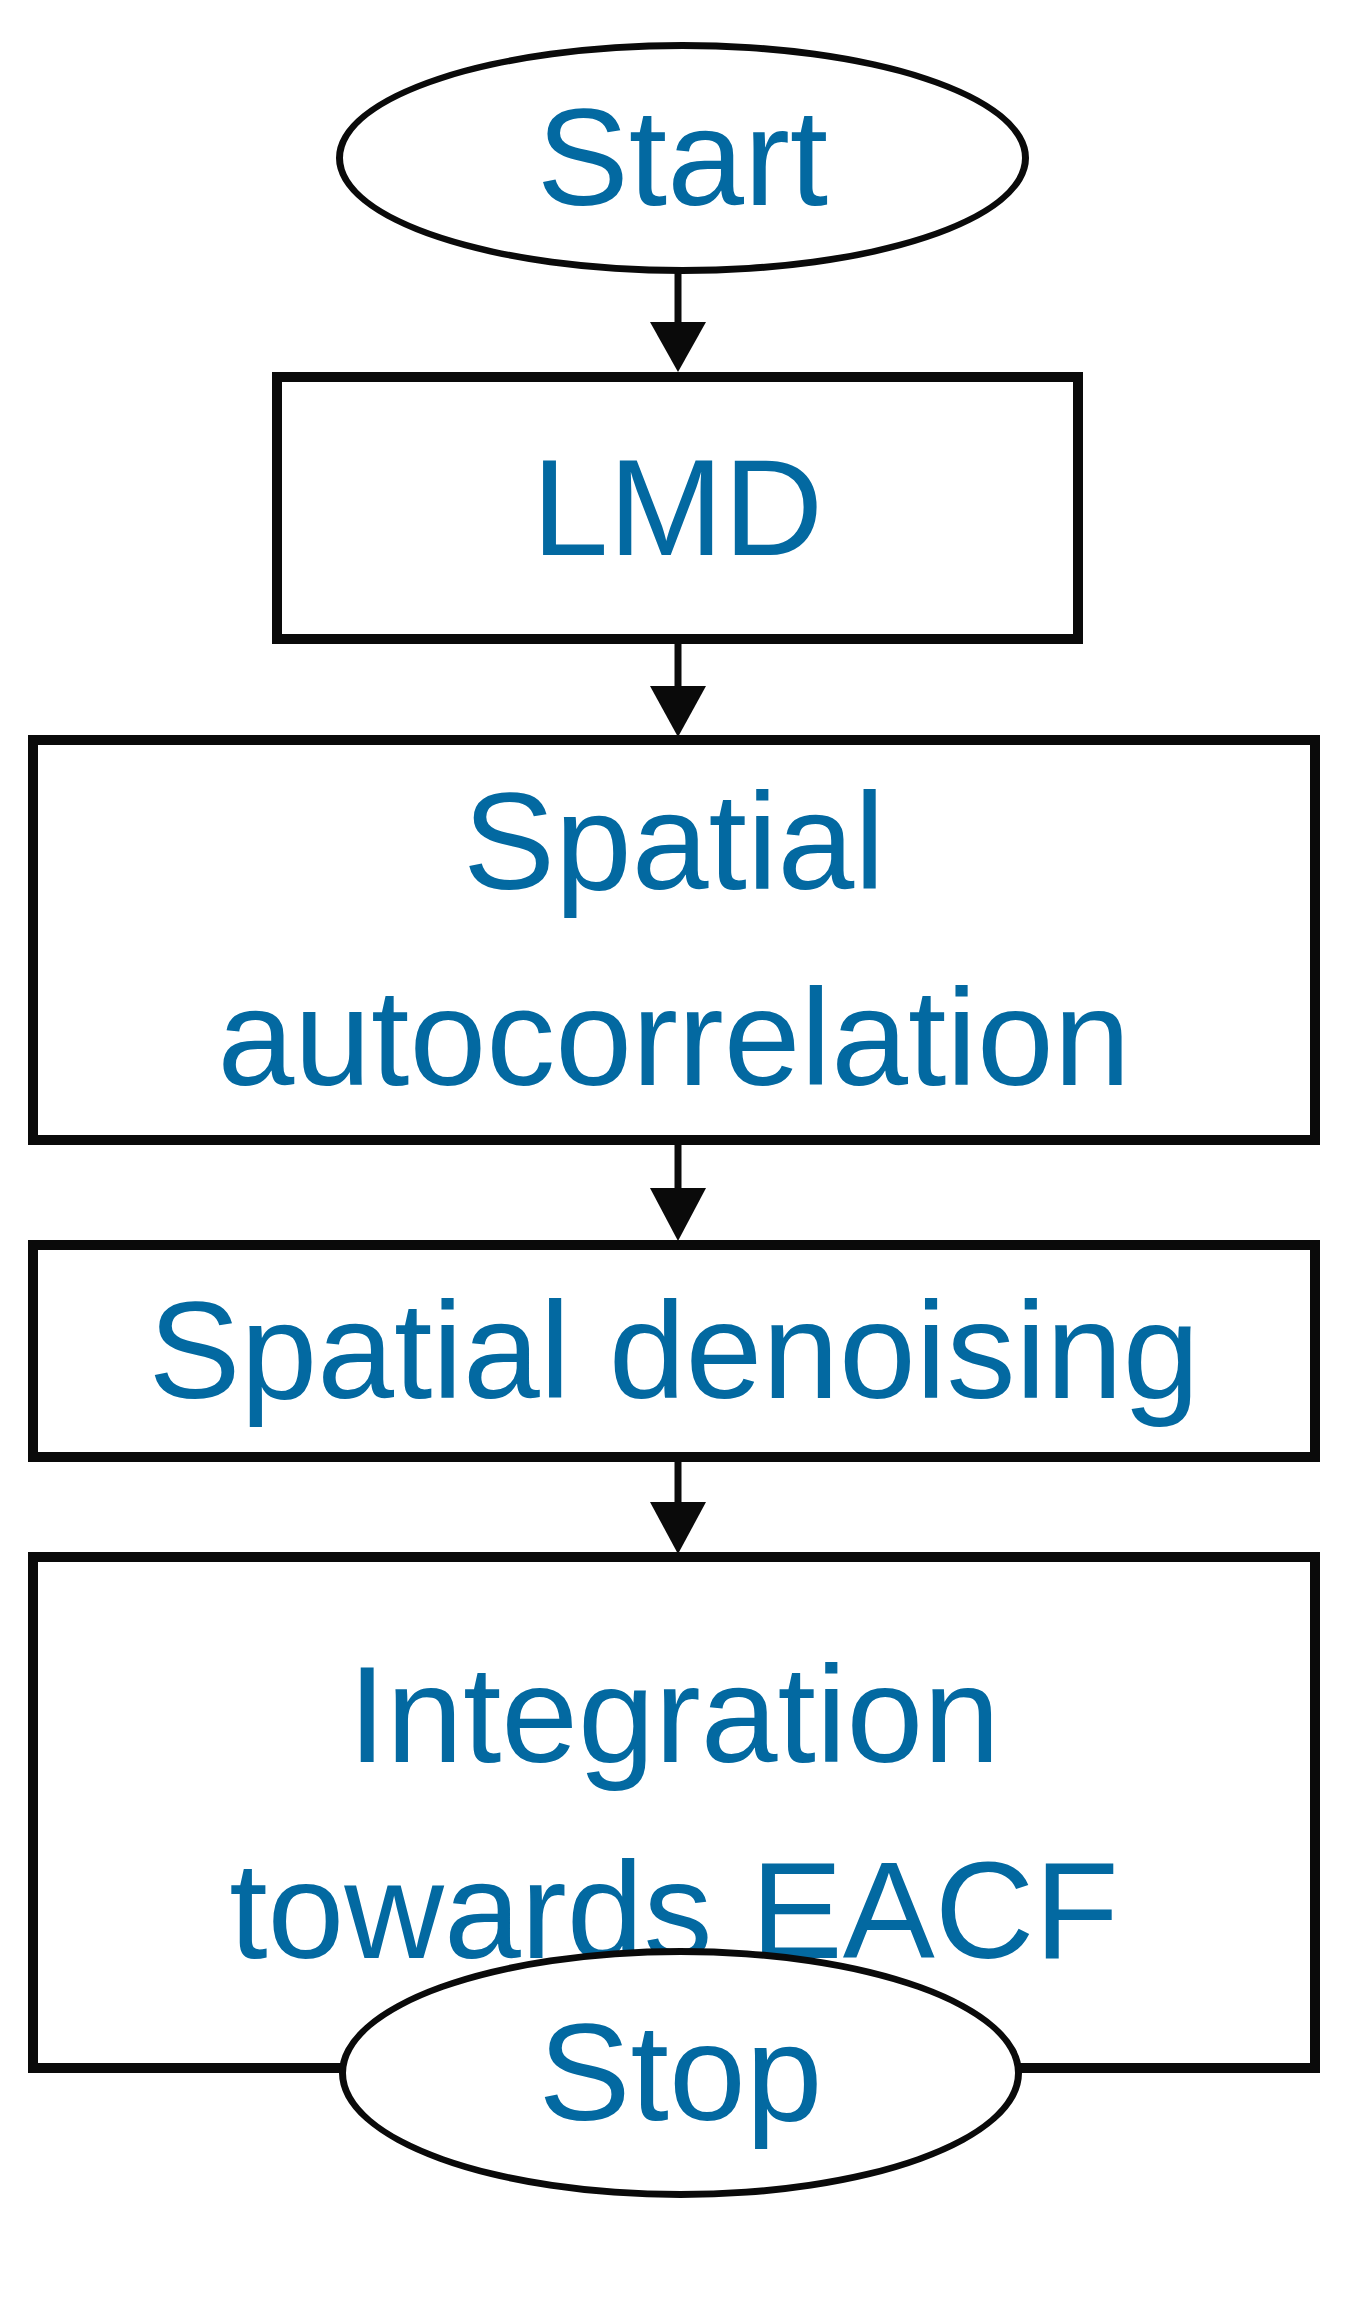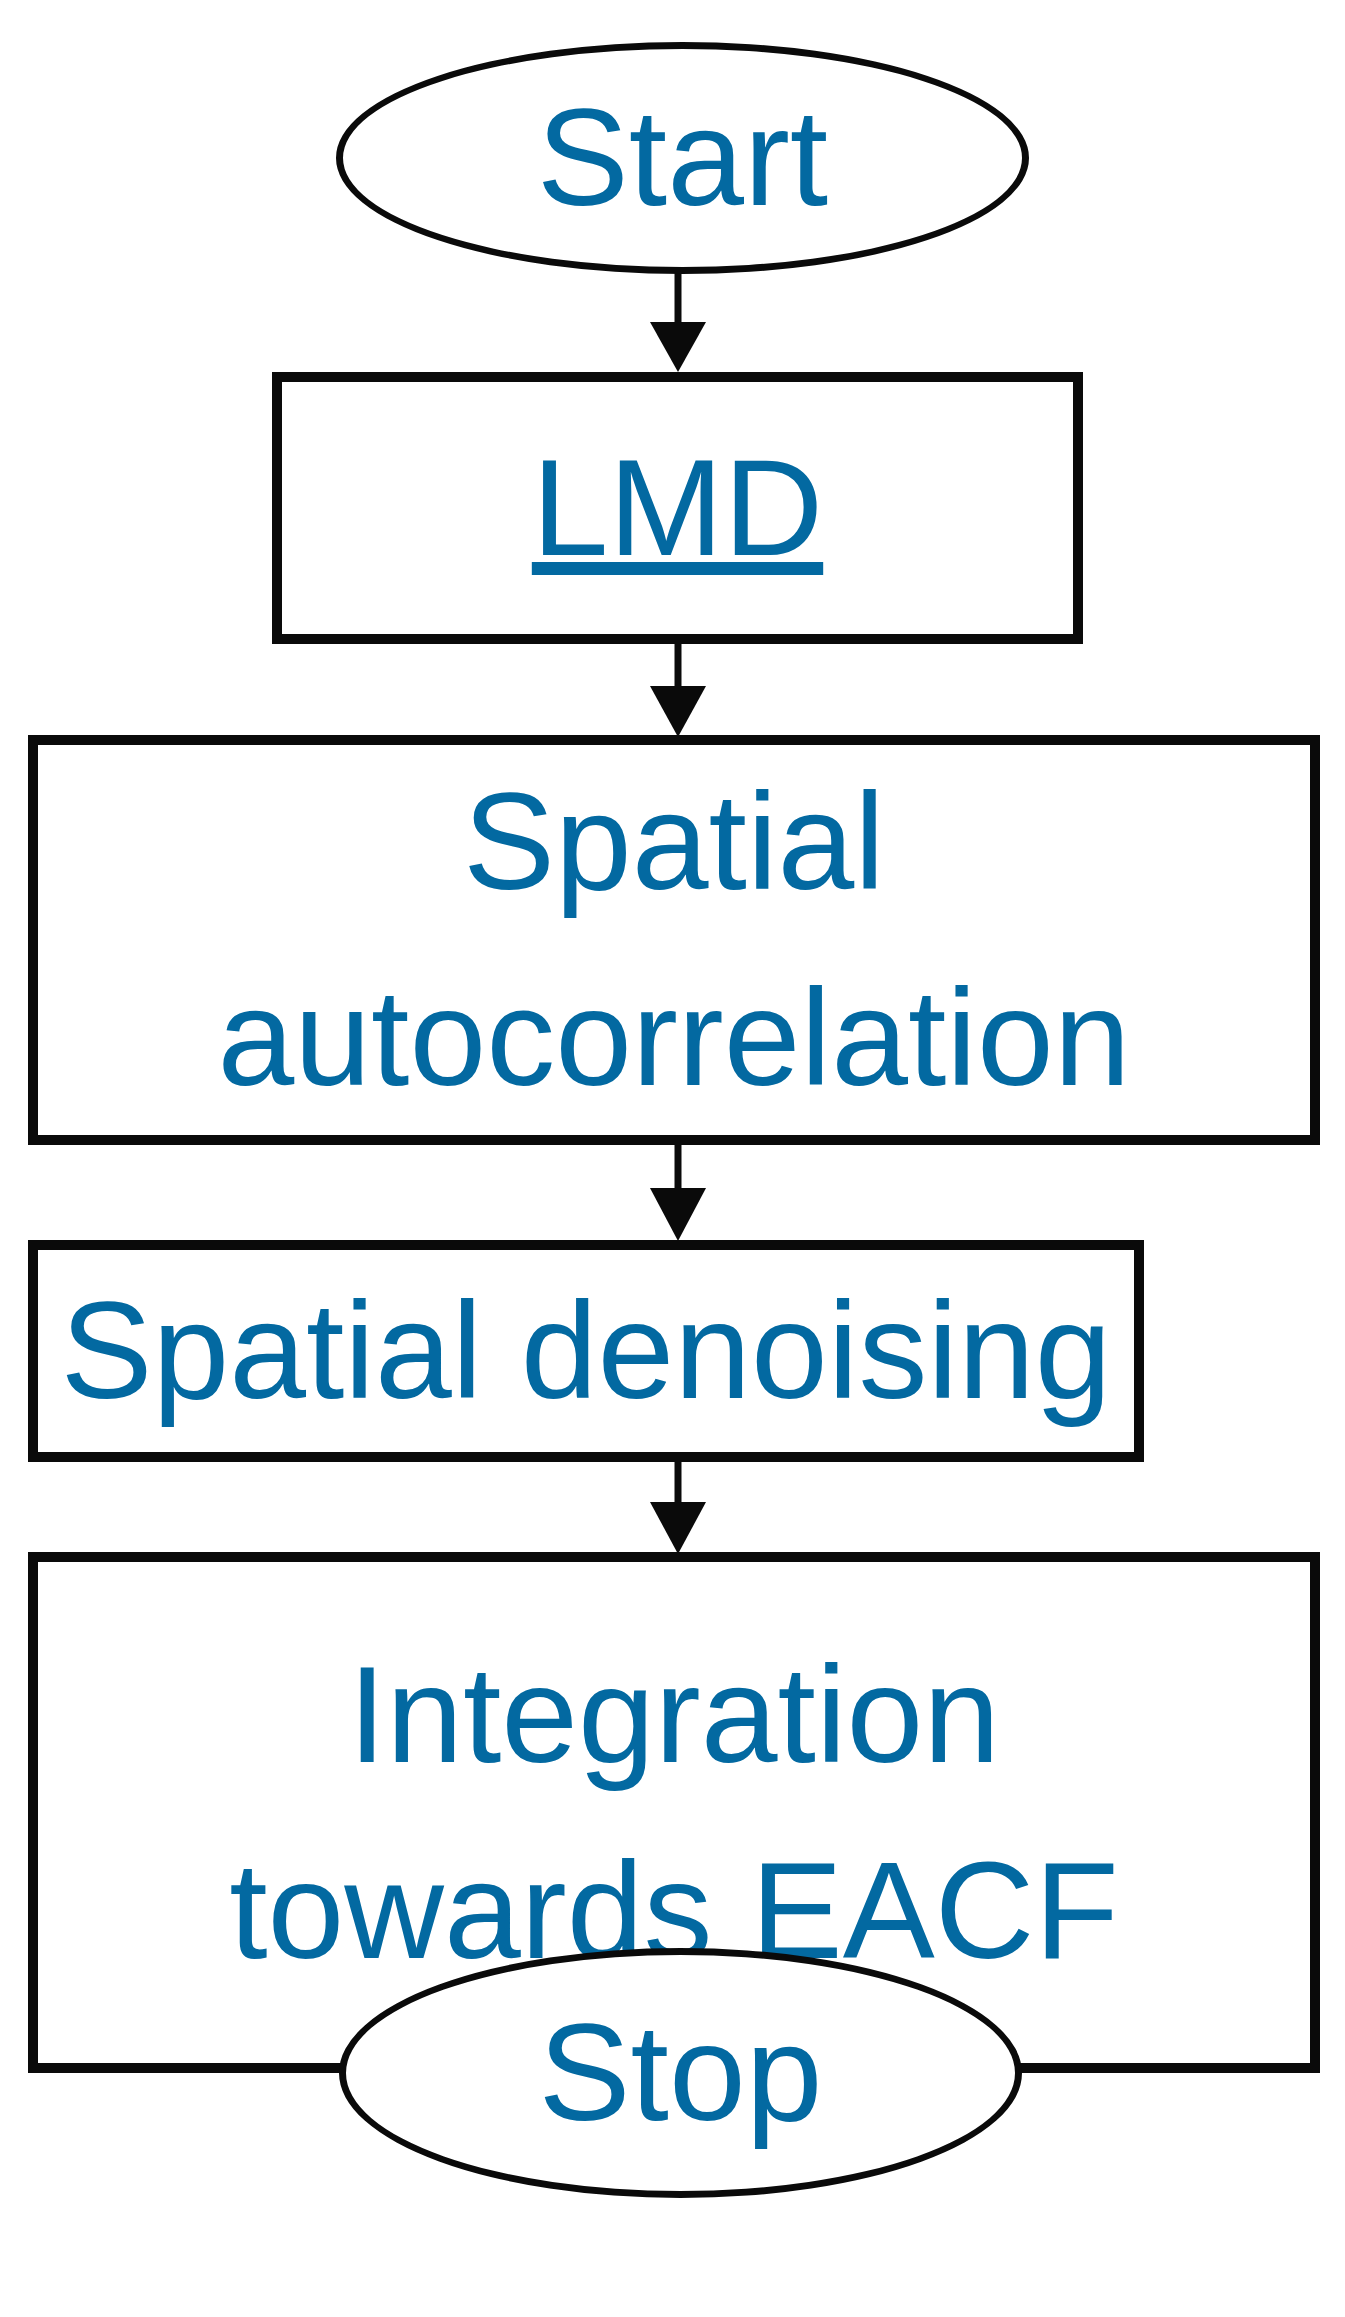--- a/index.html
+++ b/index.html
@@ -46,23 +46,23 @@
     letter-spacing: 0;
   }
   .process {
     border: 10px solid #0a0a0a;
   }
   .terminator {
     border: 7px solid #0a0a0a;
     border-radius: 50%;
   }
   #n-start       { left: 336px; top: 42px;   width: 693px;  height: 232px; }
-  #n-lmd         { left: 272px; top: 372px;  width: 811px;  height: 272px; text-decoration: underline; }
+  #n-lmd         { left: 272px; top: 372px;  width: 811px;  height: 272px; }
   #n-spectral    { left: 28px;  top: 735px;  width: 1292px; height: 410px; }
-  #n-spatial     { left: 28px;  top: 1240px; width: 1116px; height: 222px; }
+  #n-spatial     { left: 28px;  top: 1240px; width: 1292px; height: 222px; }
   #n-integration { left: 28px;  top: 1552px; width: 1292px; height: 521px; }
   #n-stop        { left: 339px; top: 1948px; width: 683px;  height: 250px; }
 </style>
 </head>
 <body>
 
 <div class="canvas">
 
   <svg class="connectors" viewBox="0 0 1345 2317" xmlns="http://www.w3.org/2000/svg" aria-hidden="true">
     <g>

